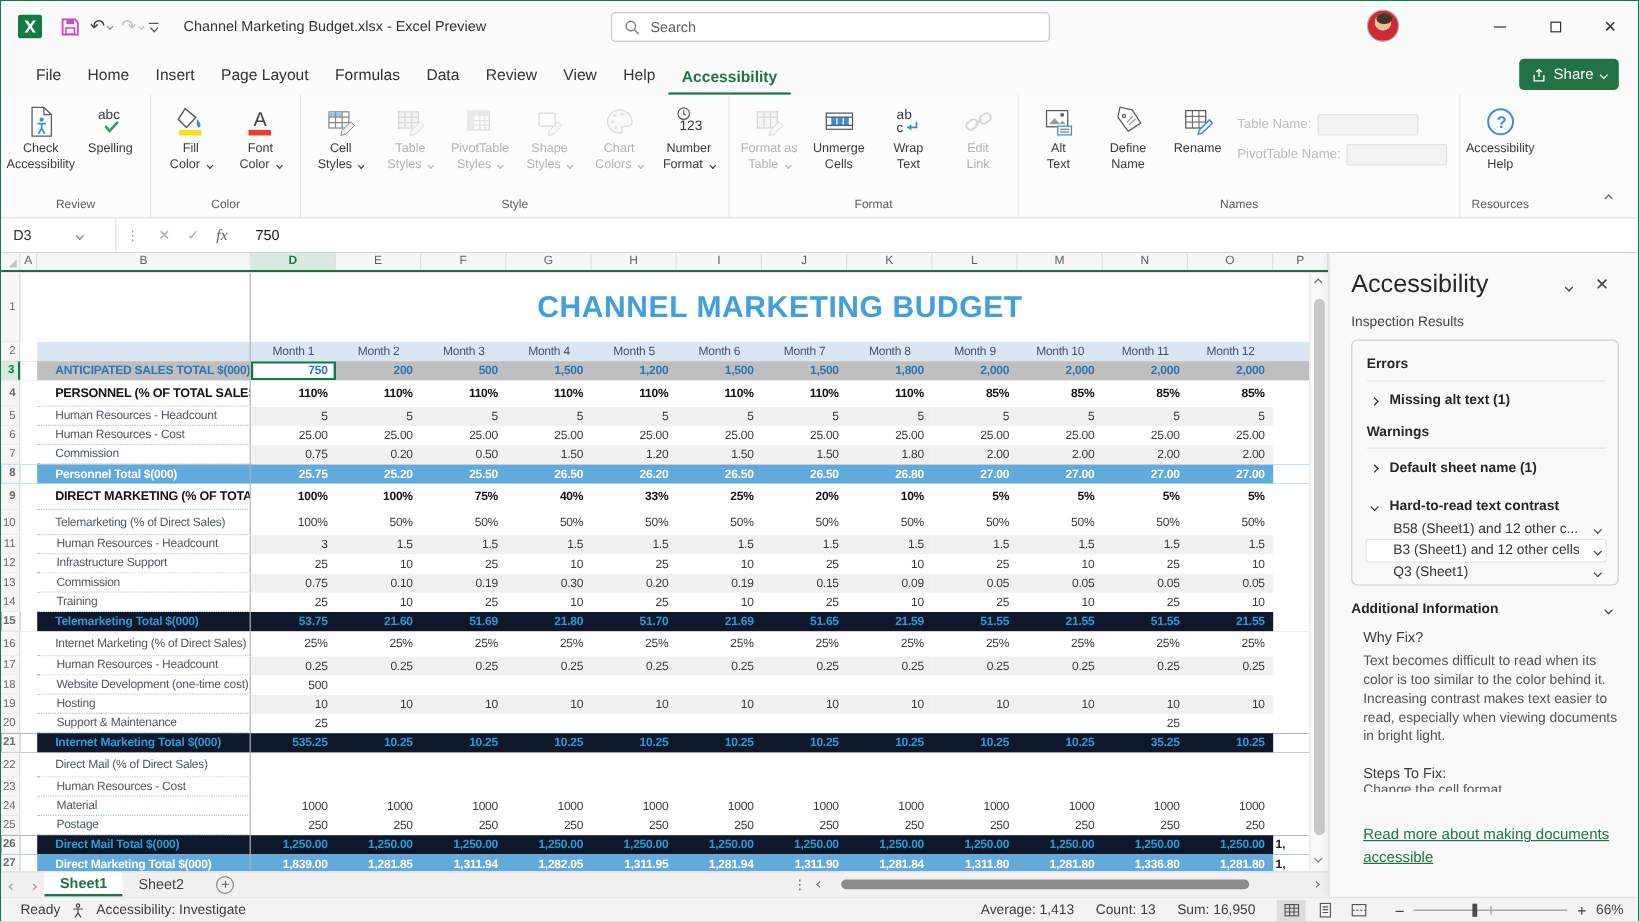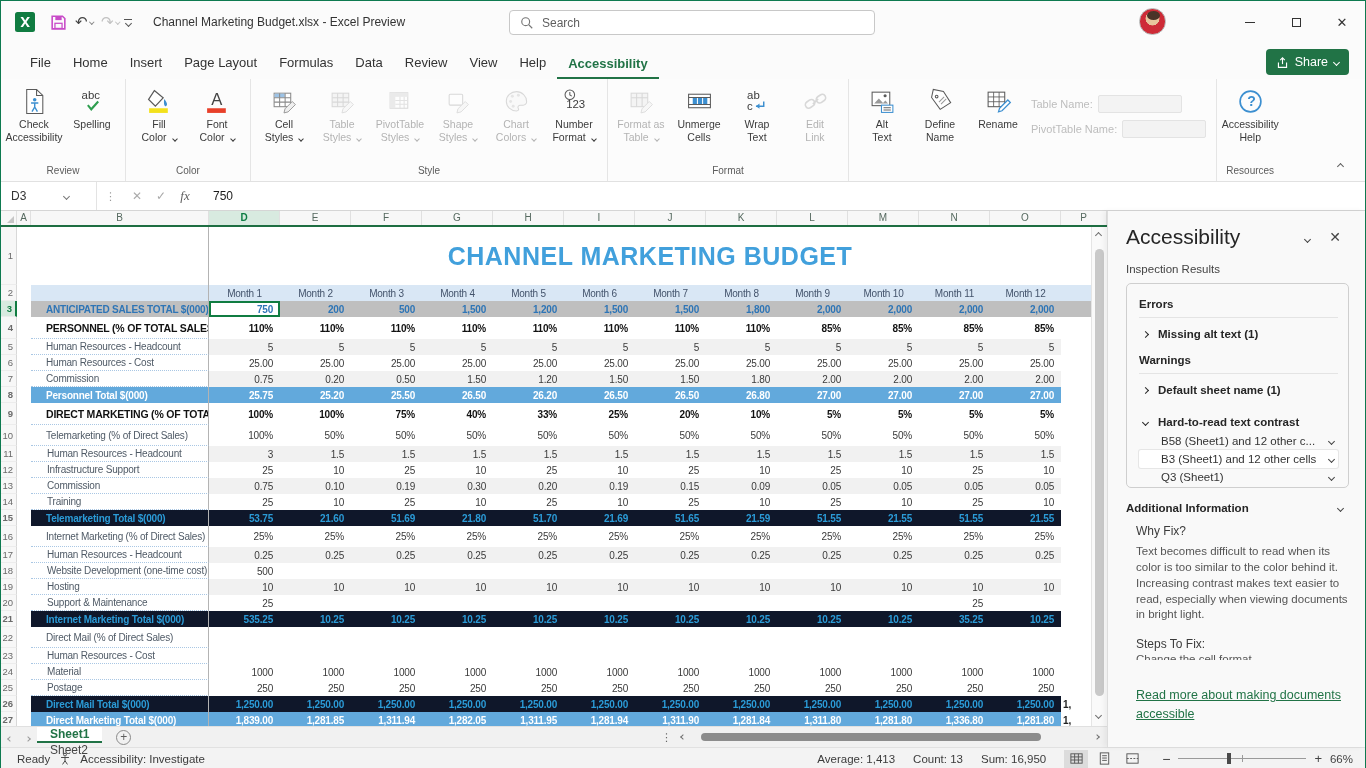--- a/index.html
+++ b/index.html
@@ -385,20 +385,21 @@
               <div class="rfield">
                 <span class="flabel">Table Name:</span>
                 <div class="finput"></div>
               </div>
               <div class="rfield">
                 <span class="flabel">PivotTable Name:</span>
                 <div class="finput"></div>
               </div>
             </div>
           </div>
+          <div class="rlabel">Names</div>
         </div>
         <div class="rgroup">
           <div class="rbody">
             <div class="rbtn">
               <span class="ricon"><svg viewBox="0 0 26 26">
                   <circle cx="13" cy="13" r="10" fill="none" stroke="#3C8FD0" stroke-width="1.6"></circle>
                   <text x="9.8" y="17.8" font-size="13.5" fill="#3C8FD0" font-weight="bold">?</text>
                 </svg></span>
               <span class="rtext">Accessibility<span class="l2">Help</span></span>
             </div>
@@ -922,21 +923,21 @@
           </div>
         <div class="vscroll">
           <span class="chev up vs-arrow" style="top:6px;"></span>
           <div class="vs-thumb" style="top:22px; bottom:30px;"></div>
           <span class="chev vs-arrow" style="bottom:8px;"></span>
         </div>
       </div>
       <div class="tabbar">
         <span class="tab-nav"><span class="chev left" style="width:4px;height:4px;"></span></span>
         <span class="tab-nav"><span class="chev right" style="width:4px;height:4px;"></span></span>
-        <div id="sheet-tabs" style="display:flex;height:100%;flex-direction:column;">
+        <div id="sheet-tabs" style="display:flex;height:100%;">
             <div class="stab active">Sheet1</div>
             <div class="stab">Sheet2</div>
           </div>
         <div class="addsheet">+</div>
         <div class="tb-more">⋮</div>
         <div class="hscroll">
           <span class="chev left" style="width:4px;height:4px;"></span>
           <div class="hs-track">
               <div class="hs-thumb"></div>
             </div>

